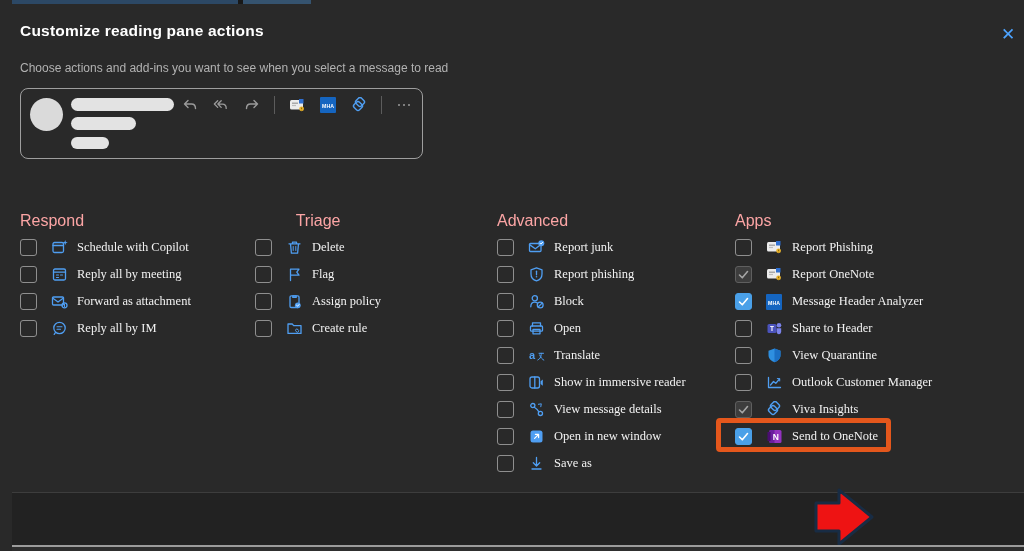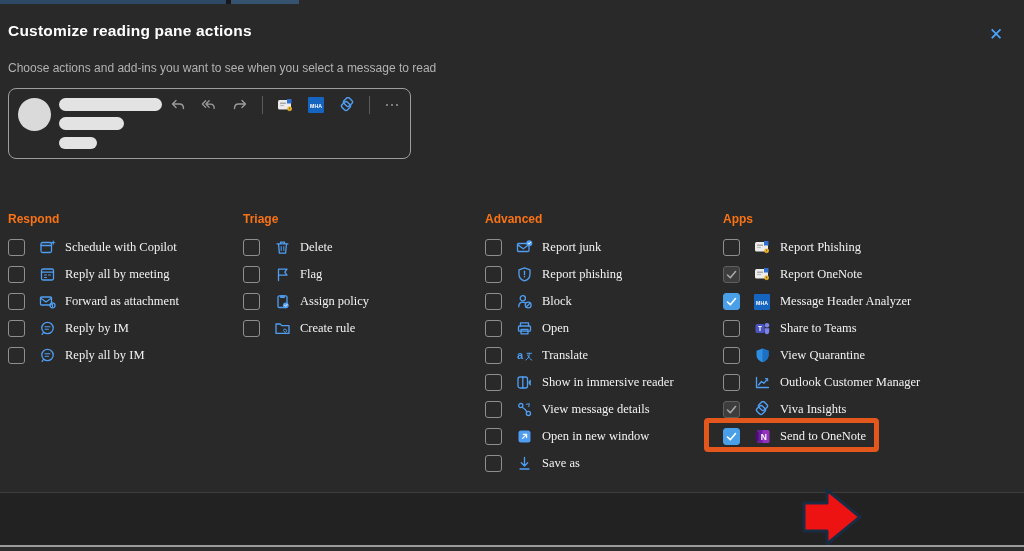--- a/index.html
+++ b/index.html
@@ -1,18 +1,18 @@
 <!DOCTYPE html>
 <html><head>
 <meta charset="utf-8">
 <style>
   * { margin:0; padding:0; box-sizing:border-box; }
   html,body { width:1024px; height:551px; background:#292929; overflow:hidden;
     font-family:"Liberation Sans", sans-serif; }
-  .screen { position:relative; width:908px; height:551px; background:#292929; }
+  .screen { position:relative; width:908px; height:551px; background:#292929;margin-left:12px; }
 
   
   .strip { position:absolute; top:0; height:4px; }
   .strip.s1 { left:0; width:226px; background:#2c4865; }
   .strip.s2 { left:226px; width:5px; background:#181818; }
   .strip.s3 { left:231px; width:68px; background:#35536f; }
 
   .title { position:absolute; left:8px; top:22px; font-size:15.5px; font-weight:bold; color:#ffffff; letter-spacing:.2px; }
   .close { position:absolute; left:984px; top:23px; width:24px; height:24px; background:none; border:none;
     color:#4da3ff; font-size:17px; line-height:24px; text-align:center; cursor:pointer; font-family:inherit; }
@@ -25,21 +25,21 @@
   .bar { position:absolute; background:#e3e3e3; border-radius:7px; }
   .bar.b1 { left:50px; top:9px;  width:103px; height:13px; }
   .bar.b2 { left:50px; top:28px; width:65px;  height:13px; }
   .bar.b3 { left:50px; top:48px; width:38px;  height:12px; }
   .ptoolbar { position:absolute; left:160px; top:3px; height:26px; display:flex; align-items:center; gap:13px; }
   .ptoolbar .tbi { display:inline-flex; align-items:center; justify-content:center; width:18px; height:18px; }
   .vdiv { width:1px; height:18px; background:#5c5c5c; }
 
   
   .col { position:absolute; top:212px; }
-  .col-header { font-size:12px; color:#f97316; height:16px; margin-bottom:6px;font-weight:bold; }
+  .col-header { font-size:16px; color:#fca5a5; height:16px; margin-bottom:6px; }
   .row { display:flex; align-items:center; height:27px; cursor:default; }
   .cb { width:17px; height:17px; border-radius:3px; border:1.5px solid #8f8f8f; margin-right:13px;
     flex:0 0 17px; display:flex; align-items:center; justify-content:center; background:transparent; }
   .cb.checked { background:#4aa0e8; border-color:#4aa0e8; }
   .cb.checked-disabled { background:#3d3d3d; border-color:#5f5f5f; }
   .icn { width:18px; height:17px; margin-right:9px; display:inline-flex; align-items:center; justify-content:center; flex:0 0 18px; }
   .lbl { font-size:12.5px; color:#f2f2f2; white-space:nowrap;font-family:Liberation Serif, serif; }
 
   
   .highlight { position:absolute; left:704px; top:418px; width:175px; height:34px;
@@ -162,35 +162,24 @@
         </div>
         <div class="row">
           <span class="cb unchecked"></span>
           <span class="icn">
             <svg width="17" height="17" viewBox="0 0 17 17" fill="none" stroke="#4f9ef2" stroke-width="1.3" stroke-linecap="round" stroke-linejoin="round">
               <circle cx="8.5" cy="8" r="5.7"></circle>
               <path d="M4.6 12.4L3.2 14.4"></path>
               <path d="M6 6.8h5M6 9.2h3.5" stroke-width="1.1"></path>
             </svg>
           </span>
-          <span class="lbl">Reply by IM</span>
-        </div>
-        <div class="row">
-          <span class="cb unchecked"></span>
-          <span class="icn">
-            <svg width="17" height="17" viewBox="0 0 17 17" fill="none" stroke="#4f9ef2" stroke-width="1.3" stroke-linecap="round" stroke-linejoin="round">
-              <circle cx="8.5" cy="8" r="5.7"></circle>
-              <path d="M4.6 12.4L3.2 14.4"></path>
-              <path d="M6 6.8h5M6 9.2h3.5" stroke-width="1.1"></path>
-            </svg>
-          </span>
           <span class="lbl">Reply all by IM</span>
         </div>
       </div>
-      <div class="col" style="left: 243px;">
+      <div class="col" style="left: 243px; text-align: center;">
         <div class="col-header">Triage</div>
         <div class="row">
           <span class="cb unchecked"></span>
           <span class="icn">
             <svg width="17" height="17" viewBox="0 0 17 17" fill="none" stroke="#4f9ef2" stroke-width="1.3" stroke-linecap="round" stroke-linejoin="round">
               <path d="M3 4.8h11M6.5 4.8V3.2h4v1.6M4.5 4.8l.9 9.4h6.2l.9-9.4"></path>
               <path d="M7.2 7.5v4M9.8 7.5v4" stroke-width="1"></path>
             </svg>
           </span>
           <span class="lbl">Delete</span>
@@ -381,21 +370,21 @@
         <div class="row">
           <span class="cb unchecked"></span>
           <span class="icn">
             <svg width="17" height="17" viewBox="0 0 17 17">
               <circle cx="13" cy="5.3" r="2.3" fill="#7b83eb"></circle>
               <path d="M10.6 8.2h4.6v3c0 1.7-1 3-2.3 3s-2.3-1.3-2.3-3z" fill="#7b83eb"></path>
               <rect x="1.5" y="4" width="9" height="9" rx="1.6" fill="#4b53bc"></rect>
               <text x="6" y="10.8" font-size="6.5" font-weight="bold" fill="#fff" text-anchor="middle" font-family="Liberation Sans, sans-serif">T</text>
             </svg>
           </span>
-          <span class="lbl">Share to Teams</span>
+          <span class="lbl">Share to Header</span>
         </div>
         <div class="row">
           <span class="cb unchecked"></span>
           <span class="icn">
             <svg width="17" height="17" viewBox="0 0 17 17">
               <path d="M8.5 1.5l6 2.2V8c0 4-3.1 6.4-6 7.2C5.6 14.4 2.5 12 2.5 8V3.7z" fill="#2e8fe0"></path>
               <path d="M8.5 1.5l6 2.2V8c0 4-3.1 6.4-6 7.2z" fill="#1b6fc4"></path>
             </svg>
           </span>
           <span class="lbl">View Quarantine</span>

